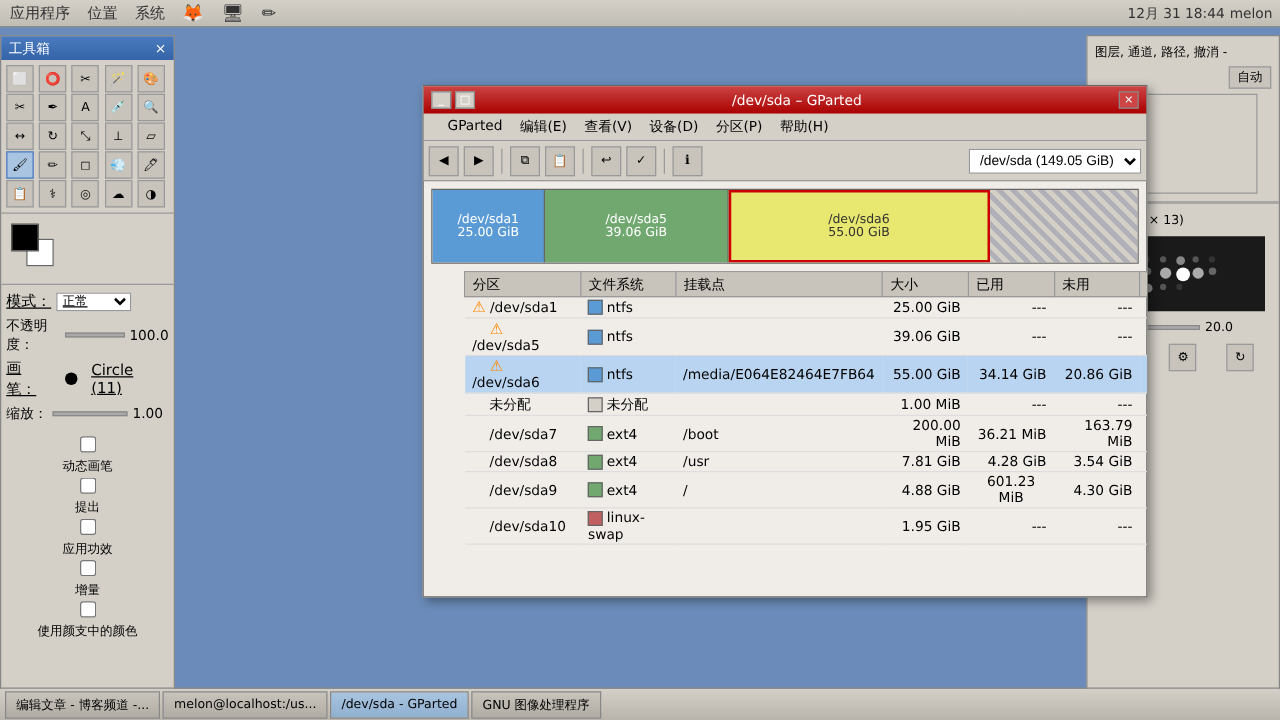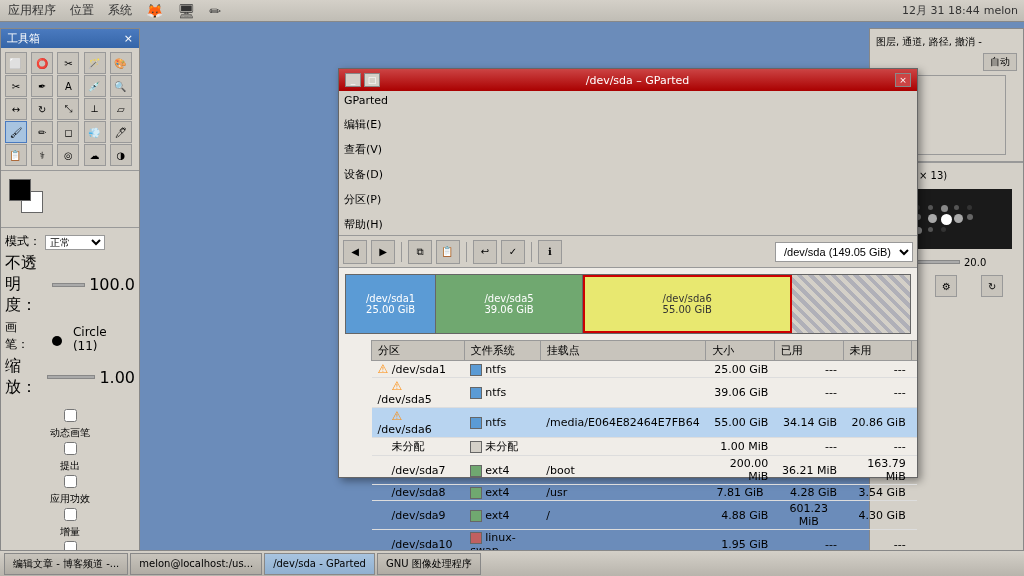--- a/index.html
+++ b/index.html
@@ -14,39 +14,39 @@
     .top-bar-left span { font-size: 12px; color: #333; padding: 0 4px; cursor: pointer; }
     .top-bar-right { display: flex; align-items: center; gap: 4px; padding-right: 6px; font-size: 11px; color: #333; }
 
     
     .toolbox { position: absolute; top: 28px; left: 0; width: 140px; height: 540px; background: #d4d0c8; border: 1px solid #888; z-index: 10; }
     .toolbox-title { background: linear-gradient(to bottom, #4a7abf, #3565a8); color: white; font-size: 11px; padding: 2px 6px; display: flex; justify-content: space-between; align-items: center; }
     .toolbox-icons { display: grid; grid-template-columns: repeat(5, 1fr); gap: 1px; padding: 4px; }
     .tool-icon { width: 22px; height: 22px; background: #c8c4bc; border: 1px solid #999; display: flex; align-items: center; justify-content: center; font-size: 10px; cursor: pointer; }
     .tool-icon.active { background: #a8c4e0; border: 1px solid #4a7abf; }
     .toolbox-section { padding: 4px; border-top: 1px solid #999; }
-    .toolbox-row { display: flex; align-items: flex-end; gap: 4px; padding: 1px 0; }
+    .toolbox-row { display: flex; align-items: center; gap: 4px; padding: 1px 0; text-decoration: underline; }
     .toolbox-select { font-size: 10px; border: 1px solid #999; background: white; width: 60px; }
     .color-swatch-fg { background: black; position: absolute; top: 0; left: 0; width: 22px; height: 22px; }
     .color-swatch-bg { background: white; position: absolute; top: 8px; left: 8px; width: 22px; height: 22px; border: 1px solid #666; }
     .color-area { width: 50px; height: 40px; position: relative; margin: 4px; }
     .brush-preview { width: 24px; height: 24px; display: flex; align-items: center; justify-content: center; }
     .brush-dot { width: 10px; height: 10px; background: black; border-radius: 50%; }
-    .slider-row { display: flex; align-items: center; gap: 4px; font-size: 16px; }
+    .slider-row { display: flex; align-items: center; gap: 4px; font-size: 11px; }
     .slider-track { width: 60px; height: 4px; background: #aaa; border: 1px solid #888; }
     .toolbox-checkboxes { padding: 4px; }
     .checkbox-row { display: flex; align-items: center; gap: 4px; font-size: 10px; padding: 1px 0; flex-direction: column; }
 
     
     .gparted-window { position: absolute; top: 68px; left: 338px; width: 580px; height: 410px; background: #f0ede8; border: 1px solid #666; z-index: 50; box-shadow: 3px 3px 8px rgba(0,0,0,0.4); }
     .gparted-titlebar { background: linear-gradient(to bottom, #c44, #a00); color: white; padding: 2px 6px; display: flex; justify-content: space-between; align-items: center; font-size: 11px; height: 22px; }
     .gparted-title-text { flex: 1; text-align: center; font-size: 11px; }
     .window-buttons { display: flex; gap: 3px; }
     .window-btn { width: 16px; height: 14px; background: #d4d0c8; border: 1px solid #888; font-size: 9px; display: flex; align-items: center; justify-content: center; cursor: pointer; }
-    .gparted-menubar { background: #d4d0c8; padding: 2px 2px; display: flex; gap: 8px; font-size: 11px; border-bottom: 1px solid #999; flex-direction: column; }
+    .gparted-menubar { background: #d4d0c8; padding: 2px 16px; display: flex; gap: 8px; font-size: 11px; border-bottom: 1px solid #999; }
     .gparted-menubar span { padding: 1px 3px; cursor: pointer; }
     .gparted-toolbar { background: #d4d0c8; padding: 2px 4px; display: flex; align-items: center; gap: 4px; border-bottom: 1px solid #999; height: 32px; }
     .toolbar-btn { width: 24px; height: 24px; background: #c8c4bc; border: 1px solid #999; display: flex; align-items: center; justify-content: center; font-size: 10px; cursor: pointer; }
     .toolbar-sep { width: 1px; height: 20px; background: #999; margin: 0 2px; }
     .device-select { font-size: 11px; border: 1px solid #999; background: white; padding: 2px 4px; margin-left: auto; }
 
     
     .partition-visual { height: 60px; display: flex; align-items: stretch; margin: 6px; border: 1px solid #666; overflow: hidden; }
     .pv-sda1 { background: #5b9bd5; width: 16%; display: flex; flex-direction: column; justify-content: center; align-items: center; font-size: 10px; color: white; border-right: 1px solid #666; }
     .pv-sda5 { background: #70a870; width: 26%; display: flex; flex-direction: column; justify-content: center; align-items: center; font-size: 10px; color: white; border-right: 1px solid #666; }
@@ -289,21 +289,21 @@
     <td>/boot</td>
     <td style="text-align:right;">200.00 MiB</td>
     <td style="text-align:right;">36.21 MiB</td>
     <td style="text-align:right;">163.79 MiB</td>
     <td></td>
   </tr>
             <tr>
     <td>&nbsp;&nbsp;&nbsp;&nbsp;/dev/sda8</td>
     <td><span style="display:inline-block;width:12px;height:12px;background:#70a870;vertical-align:middle;margin-right:3px;border:1px solid #666;"></span>ext4</td>
     <td>/usr</td>
-    <td style="text-align:center;">7.81 GiB</td>
+    <td style="text-align:right;">7.81 GiB</td>
     <td style="text-align:right;">4.28 GiB</td>
     <td style="text-align:right;">3.54 GiB</td>
     <td></td>
   </tr>
             <tr>
     <td>&nbsp;&nbsp;&nbsp;&nbsp;/dev/sda9</td>
     <td><span style="display:inline-block;width:12px;height:12px;background:#70a870;vertical-align:middle;margin-right:3px;border:1px solid #666;"></span>ext4</td>
     <td>/</td>
     <td style="text-align:right;">4.88 GiB</td>
     <td style="text-align:center;">601.23 MiB</td>

